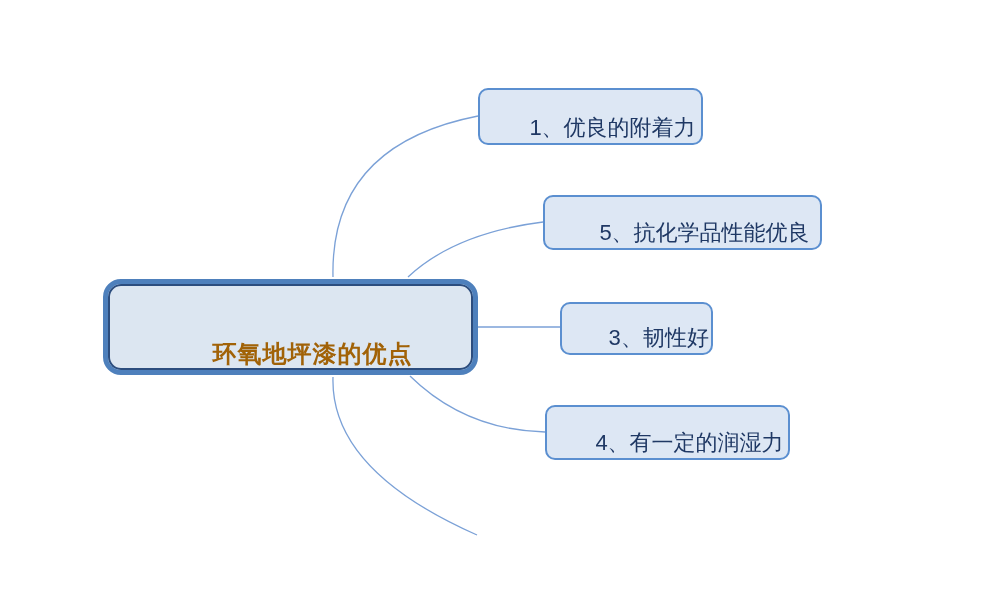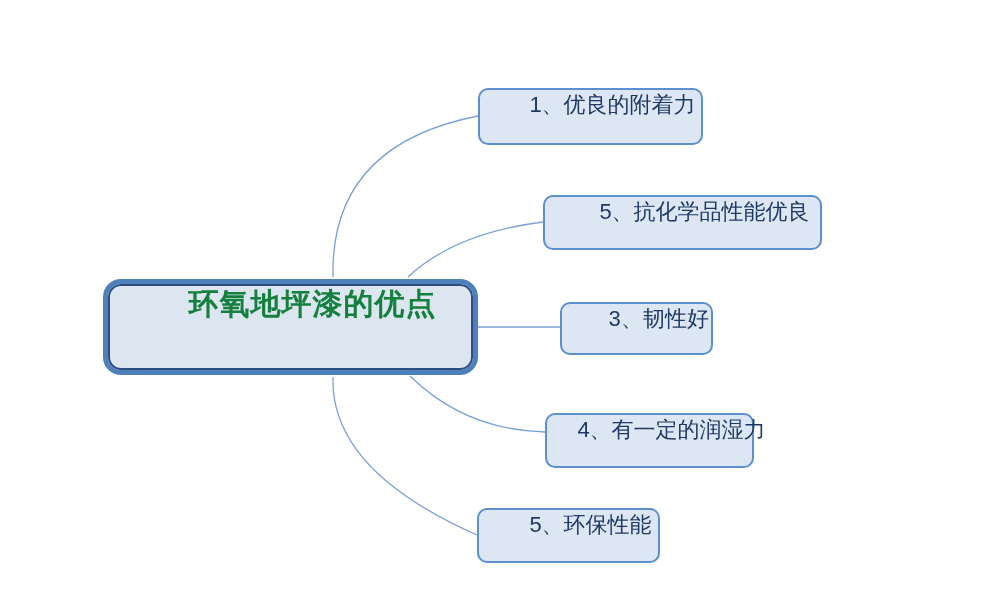--- a/index.html
+++ b/index.html
@@ -18,49 +18,49 @@
   .connectors {
     position: absolute;
     left: 0; top: 0;
     width: 1007px; height: 616px;
     pointer-events: none;
   }
   .node {
     position: absolute;
     box-sizing: border-box;
     display: flex;
-    align-items: flex-start;
+    align-items: flex-end;
     justify-content: center;
     white-space: nowrap;
     cursor: default;
     padding-left: 44px;
   }
   .root-node {
     left: 103px; top: 279px;
     width: 375px; height: 96px;
     background: #dce6f1;
     border: 5px solid #4e80bc;
     border-radius: 18px;
     box-shadow: inset 0 0 0 2px #2c4d7e;
-    font-size: 30px;
+    font-size: 24px;
     font-weight: bold;
-    color: #15803d;
+    color: #a16207;
     letter-spacing: 1px;
   }
   .branch-node {
     background: #dde7f4;
     border: 2px solid #5b8fd0;
     border-radius: 10px;
     font-size: 22px;
     color: #1f3864;
   }
   .branch-1 { left: 478px; top:  88px; width: 225px; height: 57px; }
   .branch-2 { left: 543px; top: 195px; width: 279px; height: 55px; }
   .branch-3 { left: 560px; top: 302px; width: 153px; height: 53px; font-family: Liberation Mono, monospace; }
-  .branch-4 { left: 545px; top: 405px; width: 209px; height: 55px; margin-top: 8px; }
+  .branch-4 { left: 545px; top: 405px; width: 245px; height: 55px; }
   .branch-5 { left: 477px; top: 508px; width: 183px; height: 55px; }
 </style>
 </head>
 <body>
 
 <div class="canvas">
 
   <svg class="connectors" viewBox="0 0 1007 616" xmlns="http://www.w3.org/2000/svg">
     <path d="M333,277 Q330,145 478,116" fill="none" stroke="#7ba1d7" stroke-width="1.3"></path>
     <path d="M408,277 Q455,233 543,222" fill="none" stroke="#7ba1d7" stroke-width="1.3"></path>
@@ -82,17 +82,14 @@
   </div>
 
   <div class="node branch-node branch-3">
     <span>3、韧性好</span>
   </div>
 
   <div class="node branch-node branch-4">
     <span>4、有一定的润湿力</span>
   </div>
 
-  <div class="node branch-node branch-5">
-    <span>5、环保性能</span>
-  </div>
 
 </div>
 
 </body></html>

